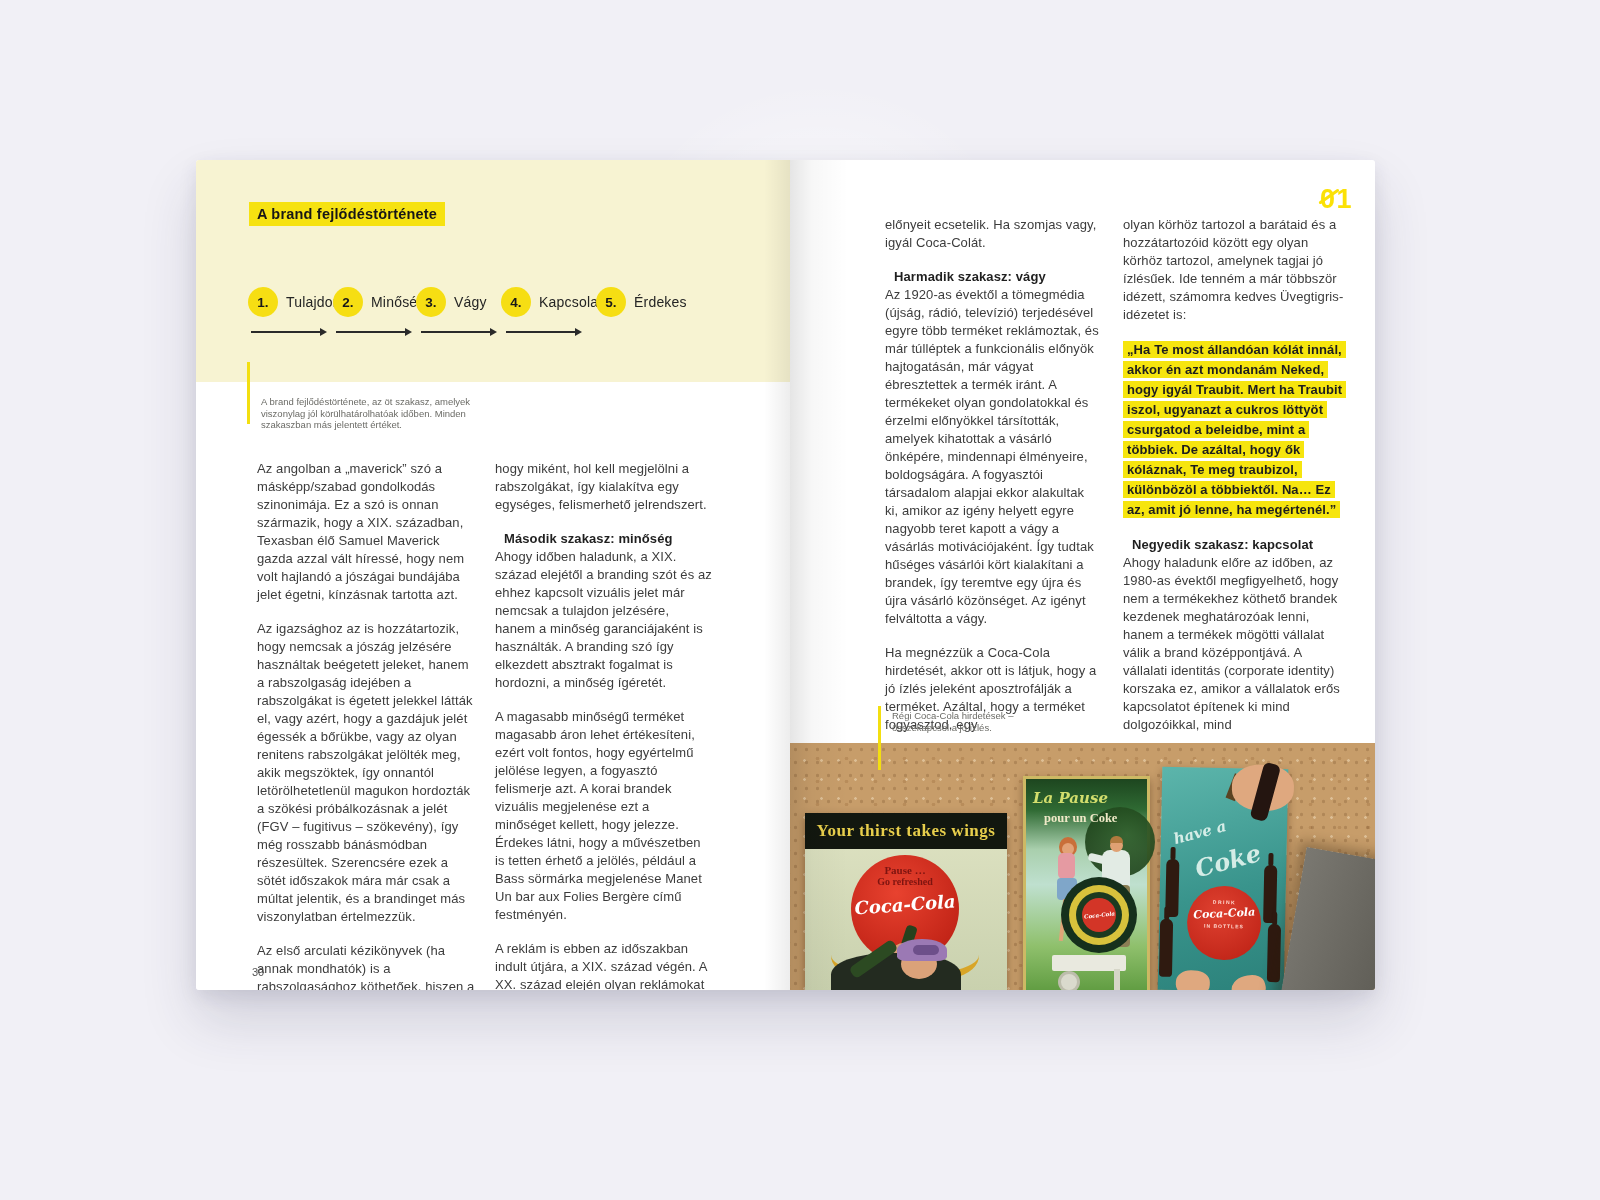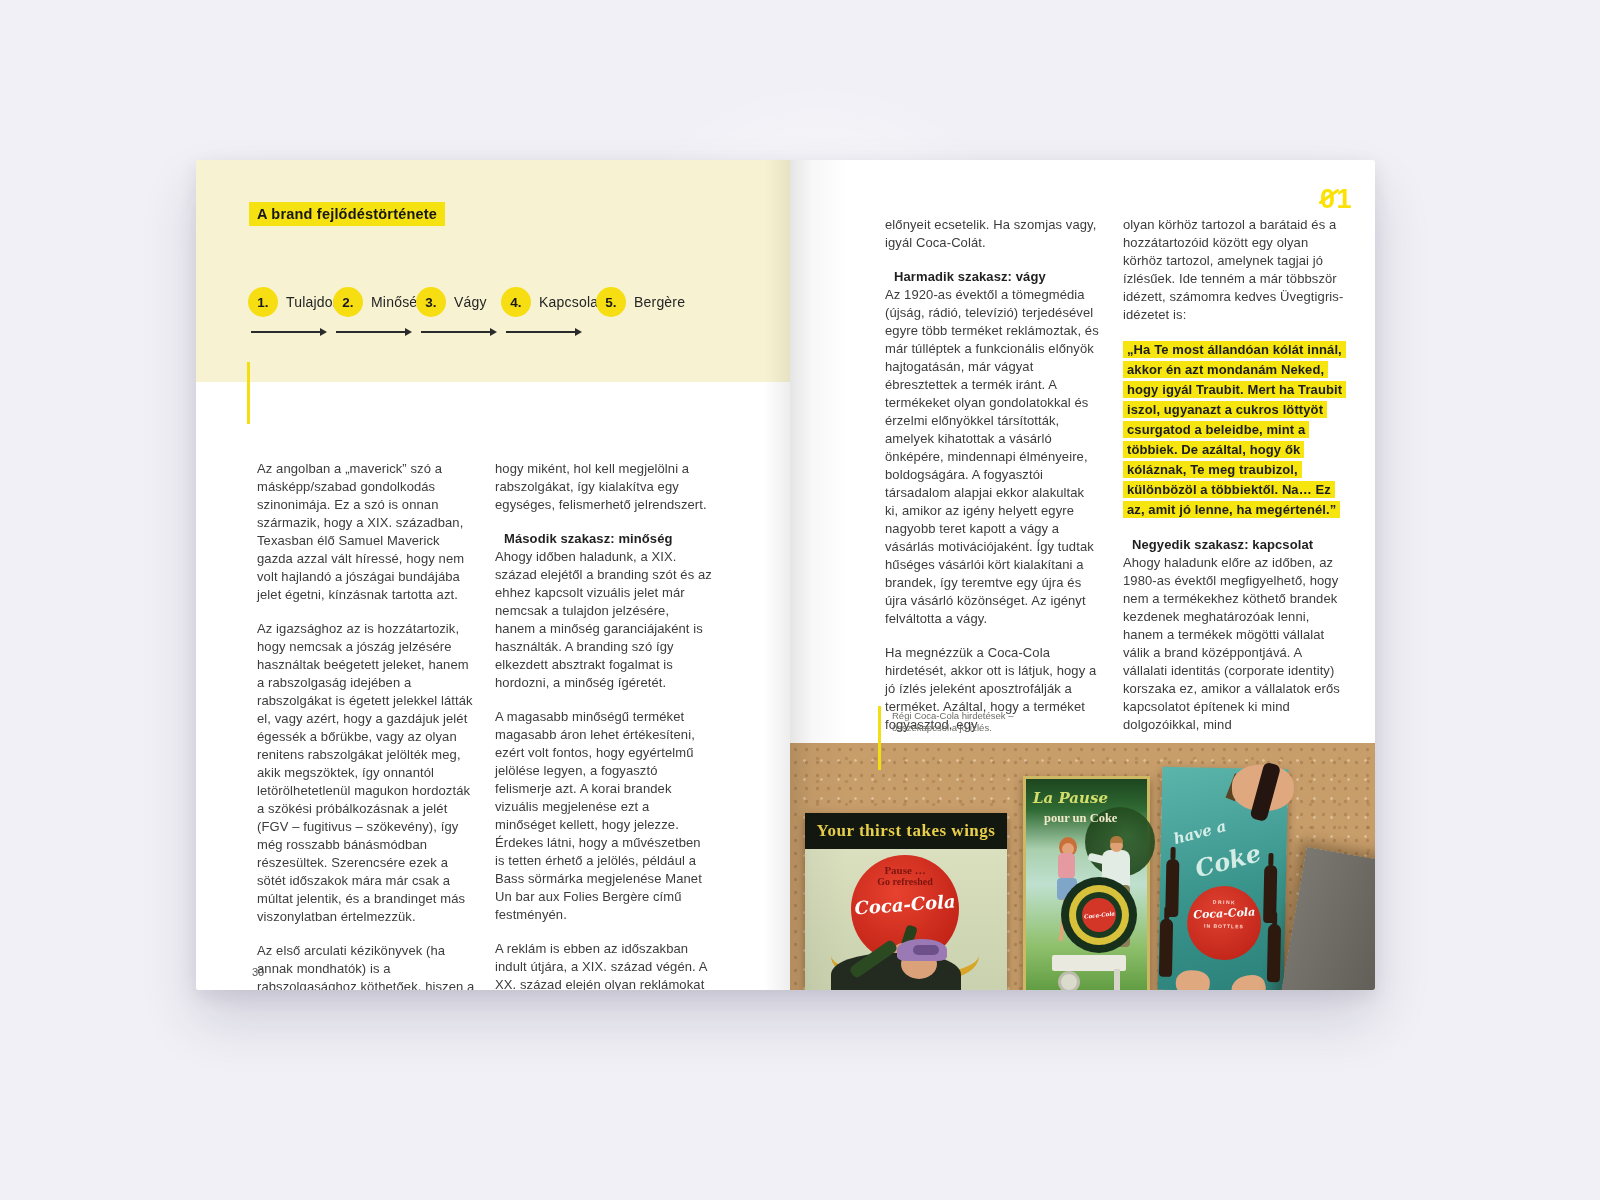--- a/index.html
+++ b/index.html
@@ -169,30 +169,31 @@
         <div class="step" style="left:220px" data-interactable="false">
           <span class="num-circle" data-interactable="false">3.</span>
           <span class="step-label" data-interactable="false">Vágy</span>
         </div>
         <div class="step" style="left:305px" data-interactable="false">
           <span class="num-circle" data-interactable="false">4.</span>
           <span class="step-label" data-interactable="false">Kapcsolat</span>
         </div>
         <div class="step" style="left:400px" data-interactable="false">
           <span class="num-circle" data-interactable="false">5.</span>
-          <span class="step-label" data-interactable="false">Bergère</span>
+          <span class="step-label" data-interactable="false">Érdekes</span>
         </div>
 
         <div class="arrow" style="left:55px" data-interactable="false"></div>
         <div class="arrow" style="left:140px" data-interactable="false"></div>
         <div class="arrow" style="left:225px" data-interactable="false"></div>
         <div class="arrow" style="left:310px" data-interactable="false"></div>
       </div>
 
       <div class="cap-bar" style="left:51px;top:202px;height:62px;" data-interactable="false"></div>
+      <p class="fig-cap-text" style="left:65px;top:236px;" data-interactable="false">A brand fejlődéstörténete, az öt szakasz, amelyek viszonylag jól körülhatárolhatóak időben. Minden szakaszban más jelentett értéket.</p>
 
       <div class="col" style="left:61px;top:300px;" data-interactable="false">
         <p data-interactable="false">Az angolban a „maverick” szó a másképp/szabad gondolkodás szinonimája. Ez a szó is onnan származik, hogy a XIX. században, Texasban élő Samuel Maverick gazda azzal vált híressé, hogy nem volt hajlandó a jószágai bundájába jelet égetni, kínzásnak tartotta azt.</p>
         <p data-interactable="false">Az igazsághoz az is hozzátartozik, hogy nemcsak a jószág jelzésére használtak beégetett jeleket, hanem a rabszolgaság idejében a rabszolgákat is égetett jelekkel látták el, vagy azért, hogy a gazdájuk jelét égessék a bőrükbe, vagy az olyan renitens rabszolgákat jelölték meg, akik megszöktek, így onnantól letörölhetetlenül magukon hordozták a szökési próbálkozásnak a jelét (FGV – fugitivus – szökevény), így még rosszabb bánásmódban részesültek. Szerencsére ezek a sötét időszakok mára már csak a múltat jelentik, és a brandinget más viszonylatban értelmezzük.</p>
         <p data-interactable="false">Az első arculati kézikönyvek (ha annak mondhatók) is a rabszolgasághoz köthetőek, hiszen a Holland Nyugat-indiai társaság (WIC) segédletben rögzítette,</p>
       </div>
       <div class="col" style="left:299px;top:300px;" data-interactable="false">
         <p data-interactable="false">hogy miként, hol kell megjelölni a rabszolgákat, így kialakítva egy egységes, felismerhető jelrendszert.</p>
         <h3 data-interactable="false">Második szakasz: minőség</h3>
         <p data-interactable="false">Ahogy időben haladunk, a XIX. század elejétől a branding szót és az ehhez kapcsolt vizuális jelet már nemcsak a tulajdon jelzésére, hanem a minőség garanciájaként is használták. A branding szó így elkezdett absztrakt fogalmat is hordozni, a minőség ígéretét.</p>

